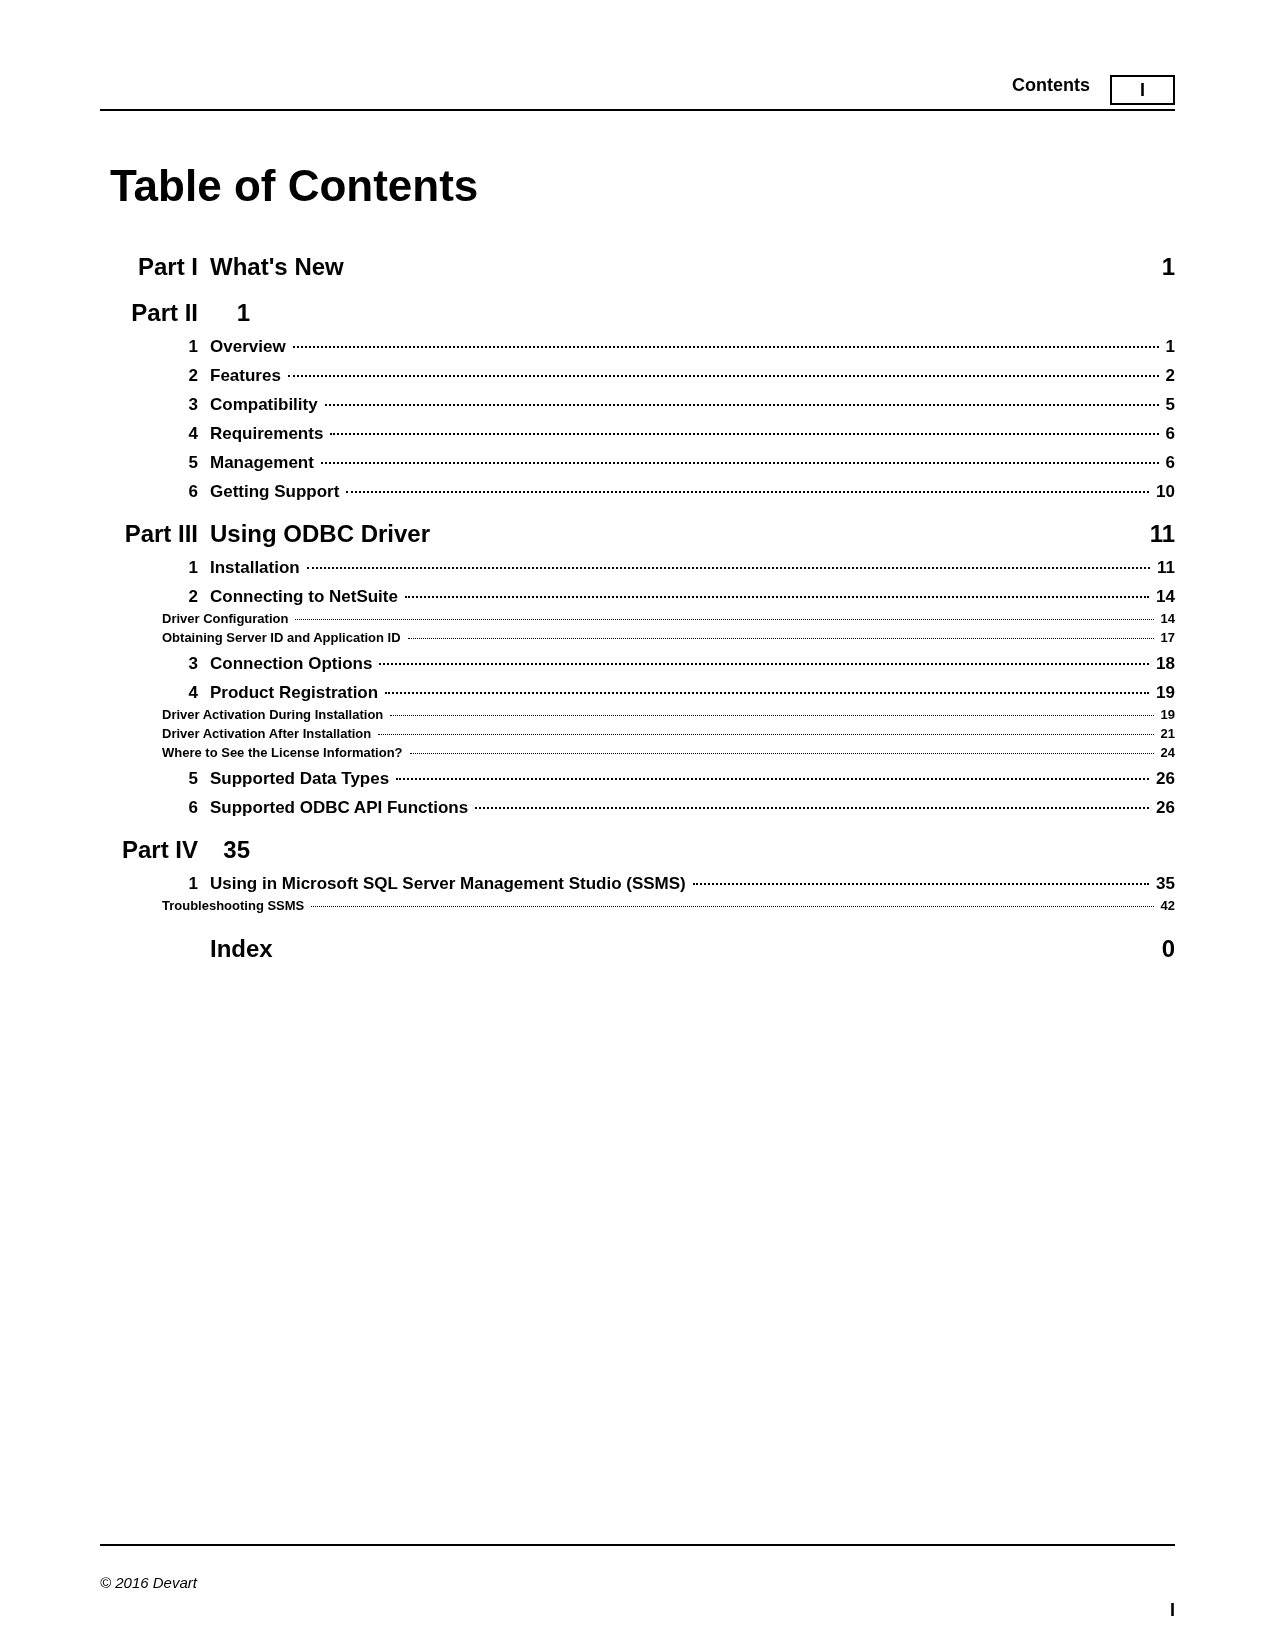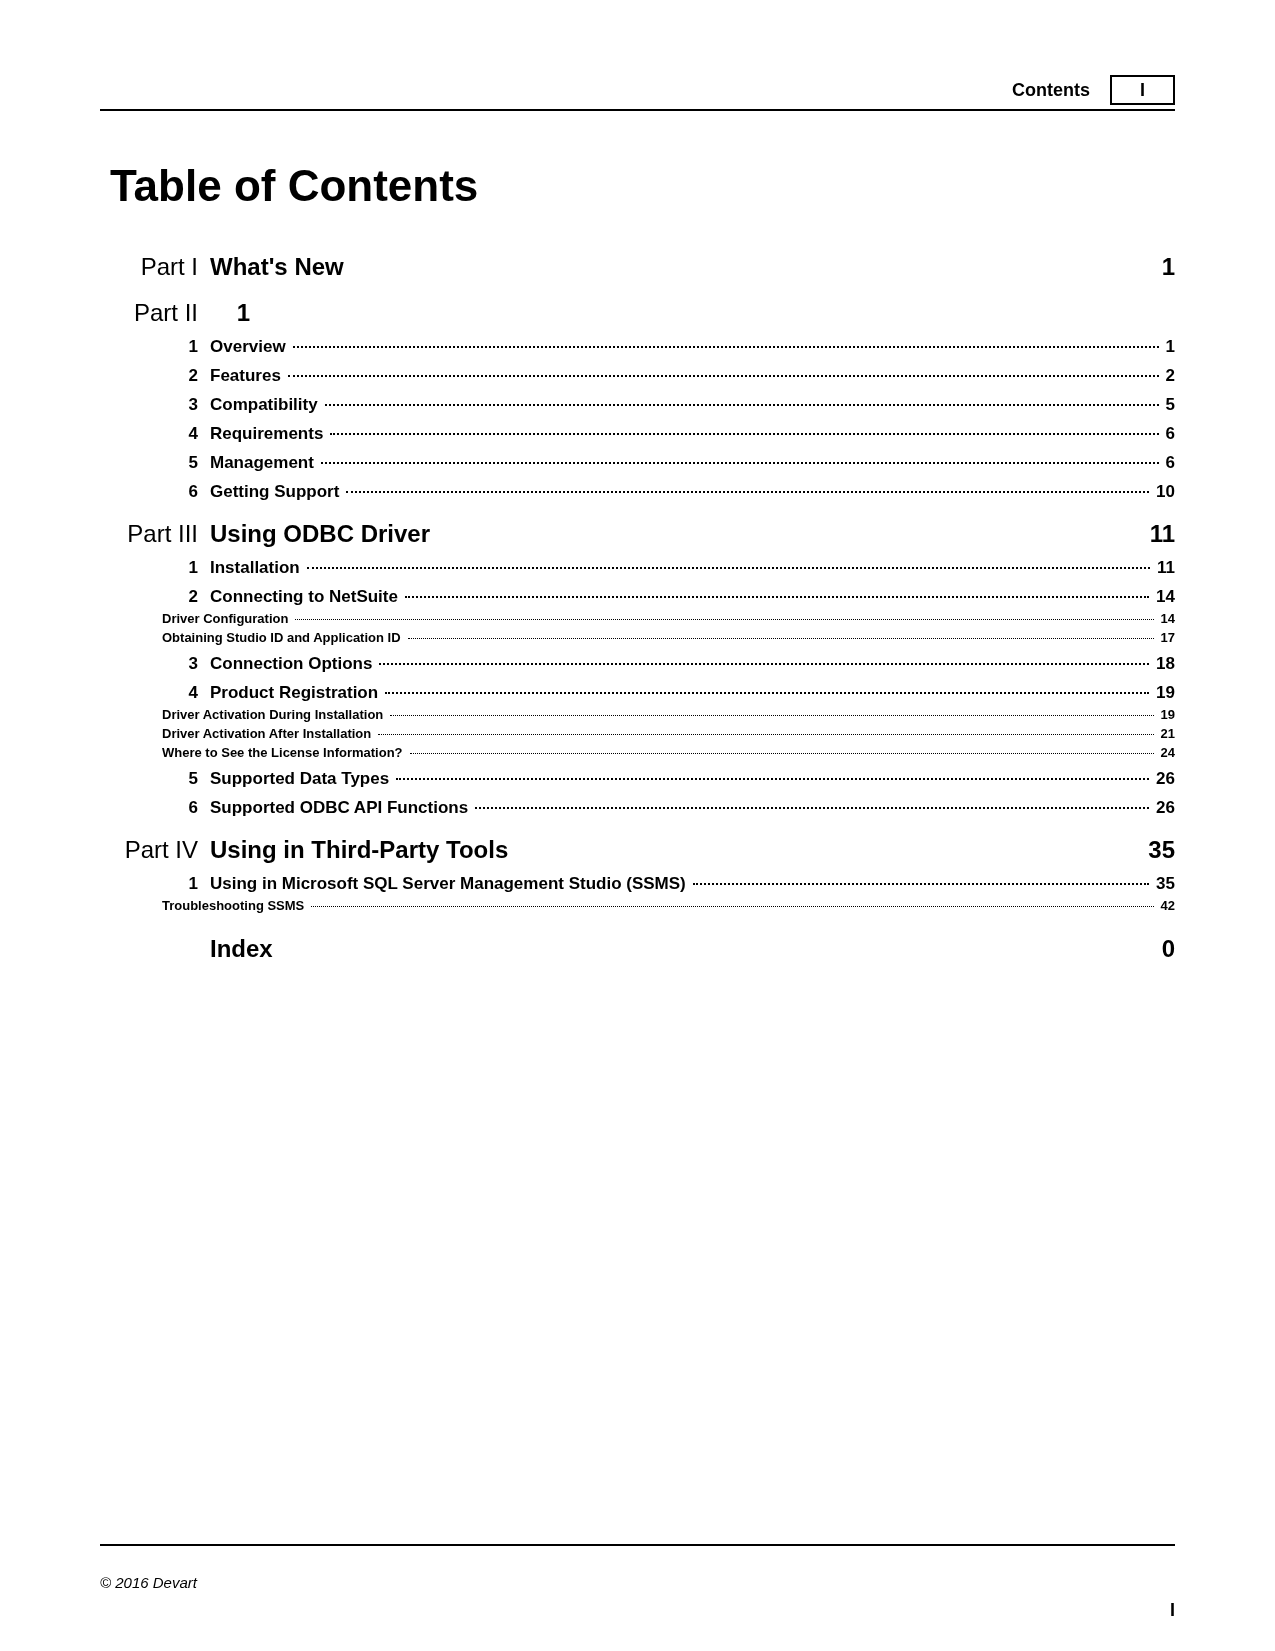--- a/index.html
+++ b/index.html
@@ -13,21 +13,20 @@
   }
   .page {
     padding: 75px 100px 60px 100px;
     height: 100%;
     display: flex;
     flex-direction: column;
   }
   .header-row {
     display: flex;
     justify-content: flex-end;
-    align-items: center;
     border-bottom: 2px solid #000;
     padding-bottom: 4px;
     margin-bottom: 50px;
     gap: 20px;
   }
   .header-label {
     font-weight: bold;
     font-size: 18px;
   }
   .header-box {
@@ -48,21 +47,21 @@
   }
   .part-row {
     display: flex;
     align-items: baseline;
     margin-top: 18px;
     margin-bottom: 10px;
   }
   .part-num {
     width: 110px;
     text-align: right;
-    font-weight: normal;
+    font-weight: bold;
     font-size: 24px;
     padding-right: 12px;
   }
   .part-title {
     flex: 1;
     font-weight: bold;
     font-size: 24px;
   }
   .part-page {
     font-weight: bold;
@@ -266,21 +265,21 @@
       </div>
       <div class="sub-row">
         <span class="sub-leader">
           <span class="sub-title">Driver Configuration</span>
           <span class="dots-thin"></span>
           <span class="sub-page">14</span>
         </span>
       </div>
       <div class="sub-row">
         <span class="sub-leader">
-          <span class="sub-title">Obtaining Studio ID and Application ID</span>
+          <span class="sub-title">Obtaining Server ID and Application ID</span>
           <span class="dots-thin"></span>
           <span class="sub-page">17</span>
         </span>
       </div>
       <div class="sec-row">
         <span class="sec-num">3</span>
         <span class="sec-leader">
           <span class="sec-title">Connection Options</span>
           <span class="dots"></span>
           <span class="sec-page">18</span>
@@ -326,21 +325,20 @@
       <div class="sec-row">
         <span class="sec-num">6</span>
         <span class="sec-leader">
           <span class="sec-title">Supported ODBC API Functions</span>
           <span class="dots"></span>
           <span class="sec-page">26</span>
         </span>
       </div>
       <div class="part-row">
         <span class="part-num">Part IV</span>
-        <span class="part-title">Using in Third-Party Tools</span>
         <span class="part-page">35</span>
       </div>
       <div class="sec-row">
         <span class="sec-num">1</span>
         <span class="sec-leader">
           <span class="sec-title">Using in Microsoft SQL Server Management Studio (SSMS)</span>
           <span class="dots"></span>
           <span class="sec-page">35</span>
         </span>
       </div>

